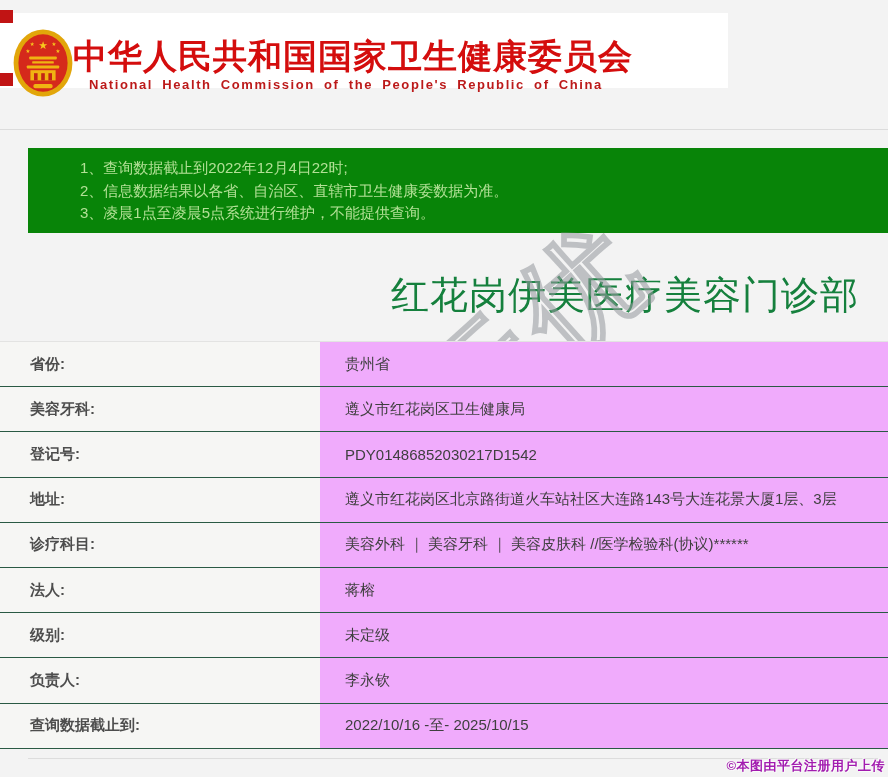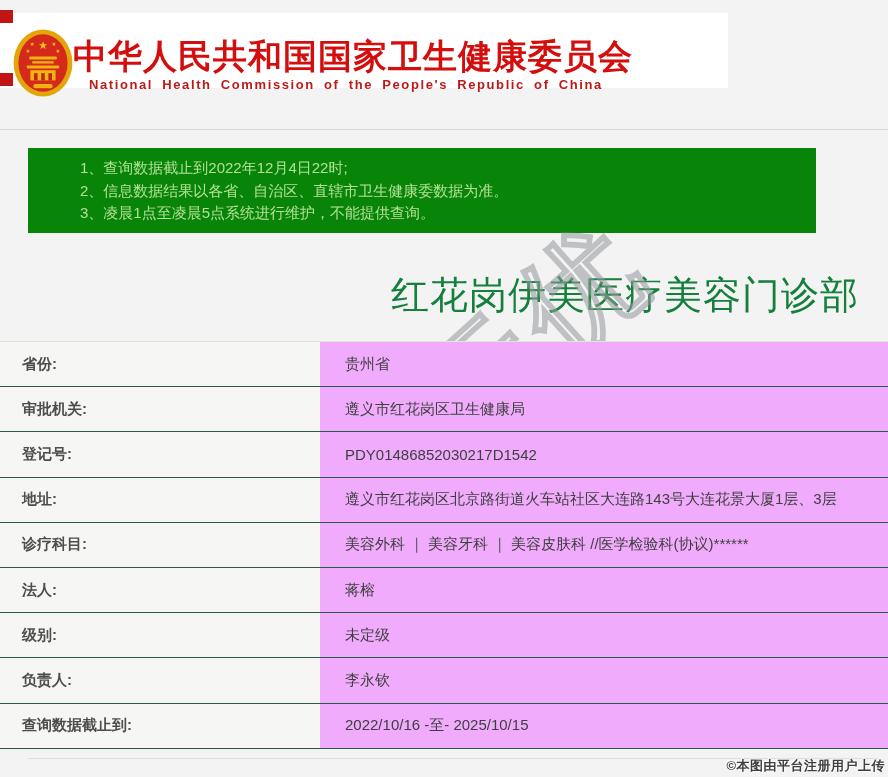--- a/index.html
+++ b/index.html
@@ -11,38 +11,38 @@
   .header-box { position:absolute; left:0; top:13px; width:728px; height:75px; background:#ffffff; }
   .red-sq { position:absolute; width:13px; height:13px; background:#c11414; left:0; }
   .red-sq.s1 { top:10px; }
   .red-sq.s2 { top:73px; }
   .emblem { position:absolute; left:13px; top:15px; width:60px; height:70px; }
   .title-cn { position:absolute; left:73px; top:21px; font-size:34px; font-weight:700; color:#d40d0d; letter-spacing:1px; white-space:nowrap; }
   .title-en { position:absolute; left:89px; top:64px; font-size:13px; font-weight:700; color:#bc1a1a; letter-spacing:1.6px; word-spacing:4px; white-space:nowrap; }
   .hdr-divider { position:absolute; left:0; top:129px; width:888px; height:1px; background:#dcdcdc; }
 
   
-  .banner { position:absolute; left:28px; top:148px; width:788px; height:85px; background:#088408; color:#b2e096; font-size:15px; line-height:22.5px; padding:9px 4px 0 52px; }
+  .banner { position:absolute; left:28px; top:148px; width:860px; height:85px; background:#088408; color:#b2e096; font-size:15px; line-height:22.5px; padding:9px 4px 0 52px; }
   .banner div { white-space:nowrap; }
 
   
   .clinic-title { position:absolute; left:370px; top:270px; width:510px; text-align:center; font-size:38px; font-weight:400; color:#15803d; letter-spacing:1px; white-space:nowrap; }
 
   
   .info-table { position:absolute; left:0; top:341px; width:888px; border-top:1px solid #e3e3e2; }
   .row { display:flex; height:45.2px; border-bottom:1px solid #2a5a44; }
-  .cell-label { width:320px; background:#f6f6f4; display:flex; align-items:center; padding-left:22px; font-size:15px; font-weight:700; color:#4d4d4d; }
+  .cell-label { width:320px; background:#f6f6f4; display:flex; align-items:center; padding-left:30px; font-size:15px; font-weight:700; color:#4d4d4d; }
   .cell-value { flex:1; background:#f0abfc; display:flex; align-items:center; padding-left:25px; font-size:15px; color:#3f3f3f; }
 
   
   .watermark { position:absolute; left:120px; top:230px; width:640px; height:380px; display:flex; align-items:center; justify-content:center; transform:rotate(-42deg); pointer-events:none; font-size:118px; font-weight:700; letter-spacing:12px; color:rgba(255,255,255,0.06); -webkit-text-stroke:2px rgba(145,150,155,0.55); white-space:nowrap; }
 
   
   .footer-line { position:absolute; left:28px; top:758px; width:850px; height:1px; background:#dddddd; }
-  .copyright { position:absolute; right:3px; top:757px; font-size:13px; font-weight:700; color:#404040; letter-spacing:0.5px; text-shadow:1px 1px 0 rgba(255,255,255,0.65), -1px -1px 0 rgba(255,255,255,0.65); }
+  .copyright { position:absolute; right:3px; top:757px; font-size:13px; font-weight:700; color:#a21caf; letter-spacing:0.5px; text-shadow:1px 1px 0 rgba(255,255,255,0.65), -1px -1px 0 rgba(255,255,255,0.65); }
 </style>
 </head>
 <body>
 
 <div class="page">
 
   <div class="header-box">
     <svg class="emblem" viewBox="0 0 100 114" xmlns="http://www.w3.org/2000/svg">
       <ellipse cx="50" cy="57" rx="49" ry="56" fill="#e2a60a"></ellipse>
       <ellipse cx="50" cy="57" rx="41" ry="48" fill="#d5291b"></ellipse>
@@ -76,21 +76,21 @@
   <div class="clinic-title">红花岗伊美医疗美容门诊部</div>
 
   <div class="watermark">抖美无优</div>
 
   <div class="info-table">
     <div class="row">
       <div class="cell-label">省份:</div>
       <div class="cell-value">贵州省</div>
     </div>
     <div class="row">
-      <div class="cell-label">审批机关:</div>
+      <div class="cell-label">美容牙科:</div>
       <div class="cell-value">遵义市红花岗区卫生健康局</div>
     </div>
     <div class="row">
       <div class="cell-label">登记号:</div>
       <div class="cell-value">PDY01486852030217D1542</div>
     </div>
     <div class="row">
       <div class="cell-label">地址:</div>
       <div class="cell-value">遵义市红花岗区北京路街道火车站社区大连路143号大连花景大厦1层、3层</div>
     </div>

